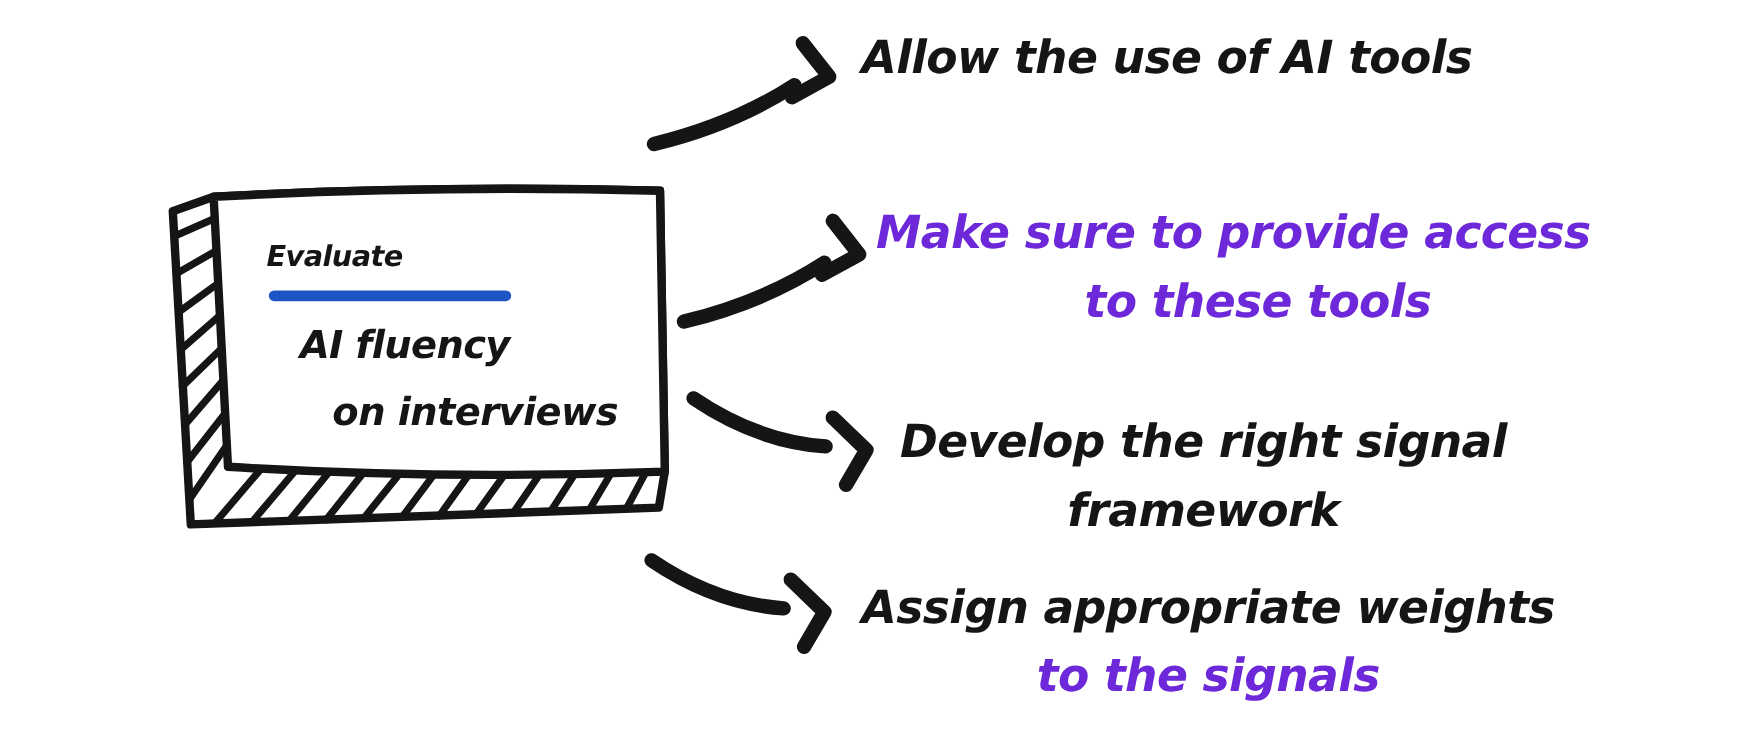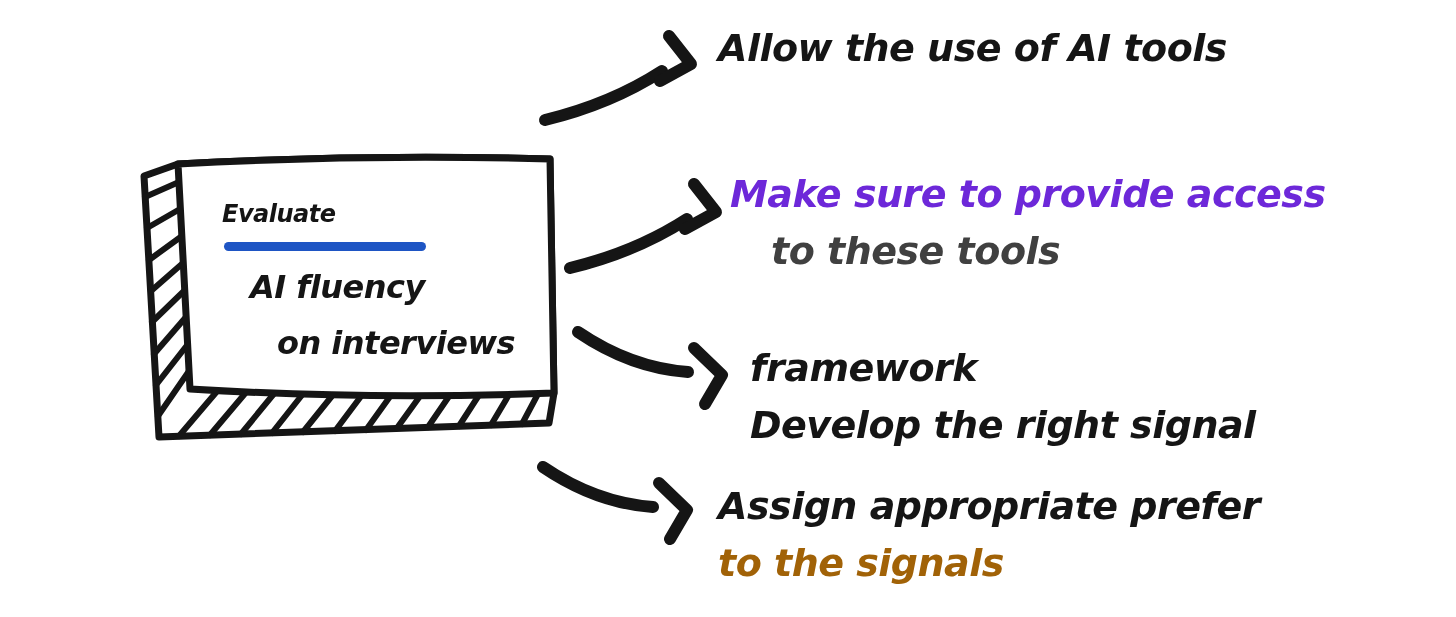--- a/index.html
+++ b/index.html
@@ -46,20 +46,21 @@
     font-size: 32px;
     line-height: 56px;
     margin-left: 28px;
   }
   .arrow-svg { position: absolute; }
   .branch-text {
     position: absolute;
     font-size: 38px;
     line-height: 57px;
     white-space: nowrap;
+    text-align: center;
   }
   .b1-arrow { left: 536px; top: 24px;  width: 170px; height: 105px; }
   .b1-text  { left: 718px; top: 20px; }
   .b2-arrow { left: 561px; top: 172px; width: 170px; height: 105px; }
   .b2-text  { left: 730px; top: 166px; }
   .b3-arrow { left: 566px; top: 320px; width: 175px; height: 105px; }
   .b3-text  { left: 750px; top: 340px; }
   .b4-arrow { left: 531px; top: 455px; width: 175px; height: 105px; }
   .b4-text  { left: 718px; top: 478px; }
 </style>
@@ -115,34 +116,34 @@
   <div class="branch-text b1-text">
     <div class="hand" style="color: rgb(21, 21, 21);">Allow the use of AI tools</div>
   </div>
 
   <svg class="arrow-svg b2-arrow" viewBox="0 0 170 105" fill="none" stroke="#151515" stroke-width="12" stroke-linecap="round" stroke-linejoin="round">
     <path d="M 9,96 Q 75,80 126,47"></path>
     <polyline points="133,12 155,40 124,57"></polyline>
   </svg>
   <div class="branch-text b2-text">
     <div class="hand" style="color: #6d28d9;">Make sure to provide access</div>
-    <div class="hand" style="color: #404040; margin-left: 41px;">to these tools</div>
+    <div class="hand" style="color: #6d28d9; margin-left: 41px;">to these tools</div>
   </div>
 
   <svg class="arrow-svg b3-arrow" viewBox="0 0 175 105" fill="none" stroke="#151515" stroke-width="12" stroke-linecap="round" stroke-linejoin="round">
     <path d="M 12,12 Q 65,48 122,52"></path>
     <polyline points="128,28 156,55 139,84"></polyline>
   </svg>
   <div class="branch-text b3-text">
+    <div class="hand" style="color: rgb(21, 21, 21);">Develop the right signal</div>
     <div class="hand" style="color: rgb(21, 21, 21);">framework</div>
-    <div class="hand" style="color: rgb(21, 21, 21);">Develop the right signal</div>
   </div>
 
   <svg class="arrow-svg b4-arrow" viewBox="0 0 175 105" fill="none" stroke="#151515" stroke-width="12" stroke-linecap="round" stroke-linejoin="round">
     <path d="M 12,12 Q 65,48 122,52"></path>
     <polyline points="128,28 156,55 139,84"></polyline>
   </svg>
   <div class="branch-text b4-text">
-    <div class="hand" style="color: rgb(21, 21, 21);">Assign appropriate prefer</div>
-    <div class="hand" style="color: #a16207;">to the signals</div>
+    <div class="hand" style="color: rgb(21, 21, 21);">Assign appropriate weights</div>
+    <div class="hand" style="color: #6d28d9;">to the signals</div>
   </div>
 
 </div>
 
 </body></html>

